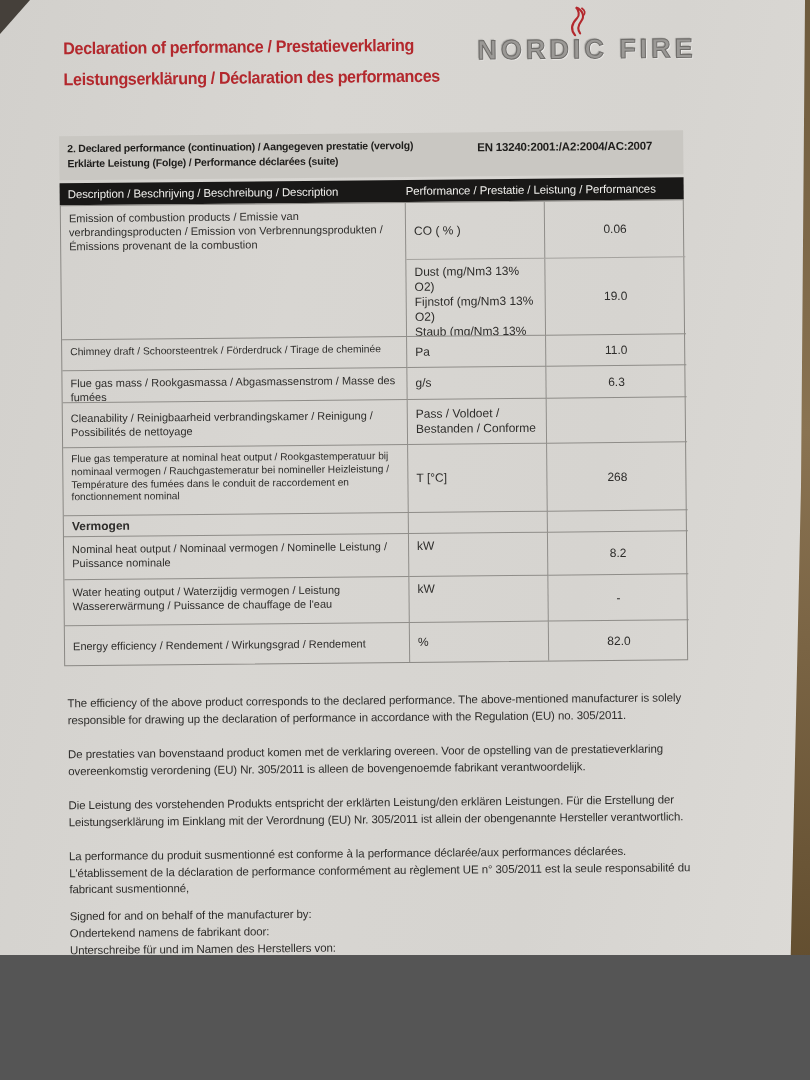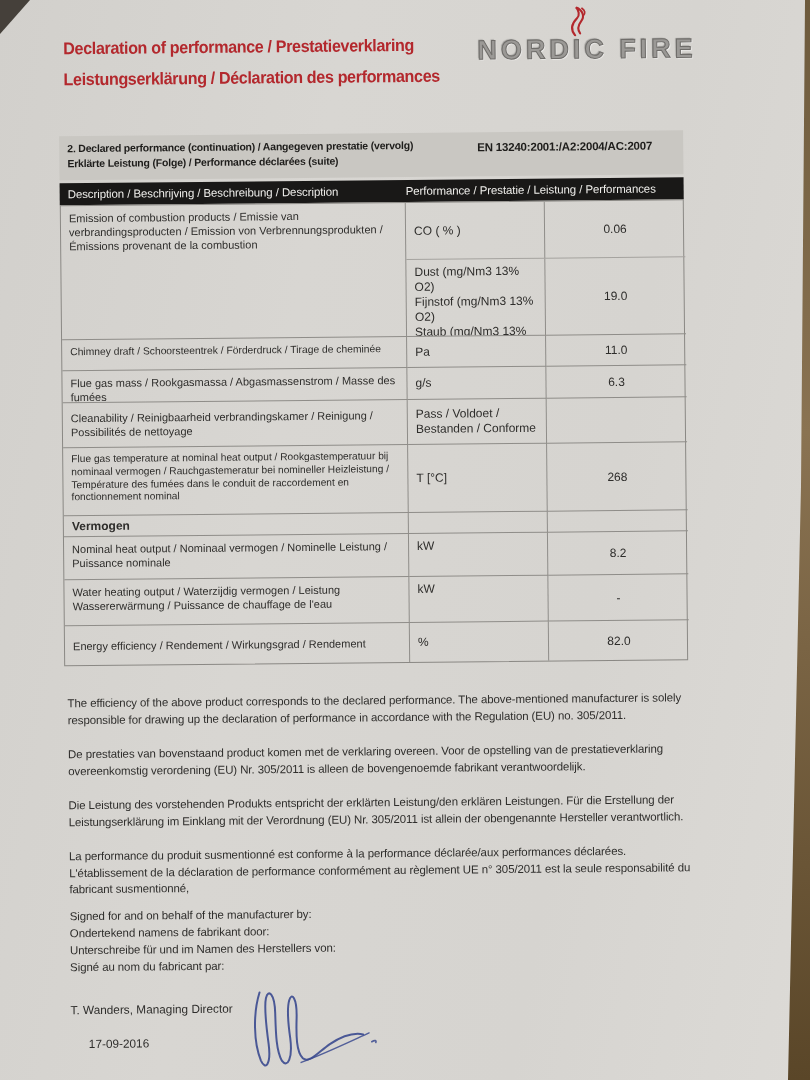--- a/index.html
+++ b/index.html
@@ -1,16 +1,16 @@
 <!DOCTYPE html>
 <html><head>
 <meta charset="utf-8">
 <style>
   html,body{margin:0;padding:0;background:#555;}
-  .stage{position:relative;width:810px;height:1080px;overflow:hidden;
+  .stage{position:relative;width:810px;height:955px;overflow:hidden;
          font-family:"Liberation Sans",sans-serif;
          background:linear-gradient(160deg,#7b6748,#5d4b30);}
   .paper{position:absolute;inset:0;
          background:linear-gradient(100deg,#d2d0cc 0%,#d8d6d2 35%,#d6d4d0 70%,#dcdad6 100%);}
   .wood-right{position:absolute;top:0;right:0;width:22px;height:1080px;
          background:linear-gradient(to bottom,#6d5a3c,#8a7352 40%,#5a4628);
          clip-path:polygon(17px 0,22px 0,22px 100%,0 100%,13px 45%);}
   .corner-tl{position:absolute;top:0;left:0;width:30px;height:34px;background:#45403a;
          clip-path:polygon(0 0,100% 0,0 100%);}
   .content{position:absolute;inset:0;transform:rotate(-0.55deg);transform-origin:405px 540px;}

